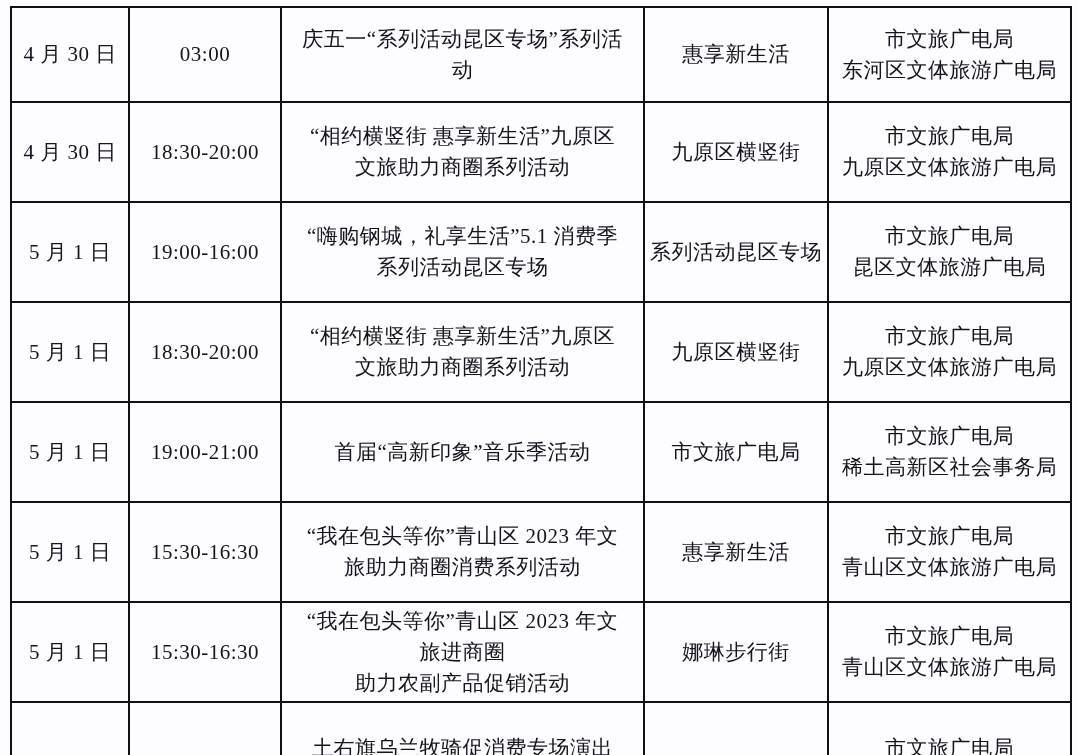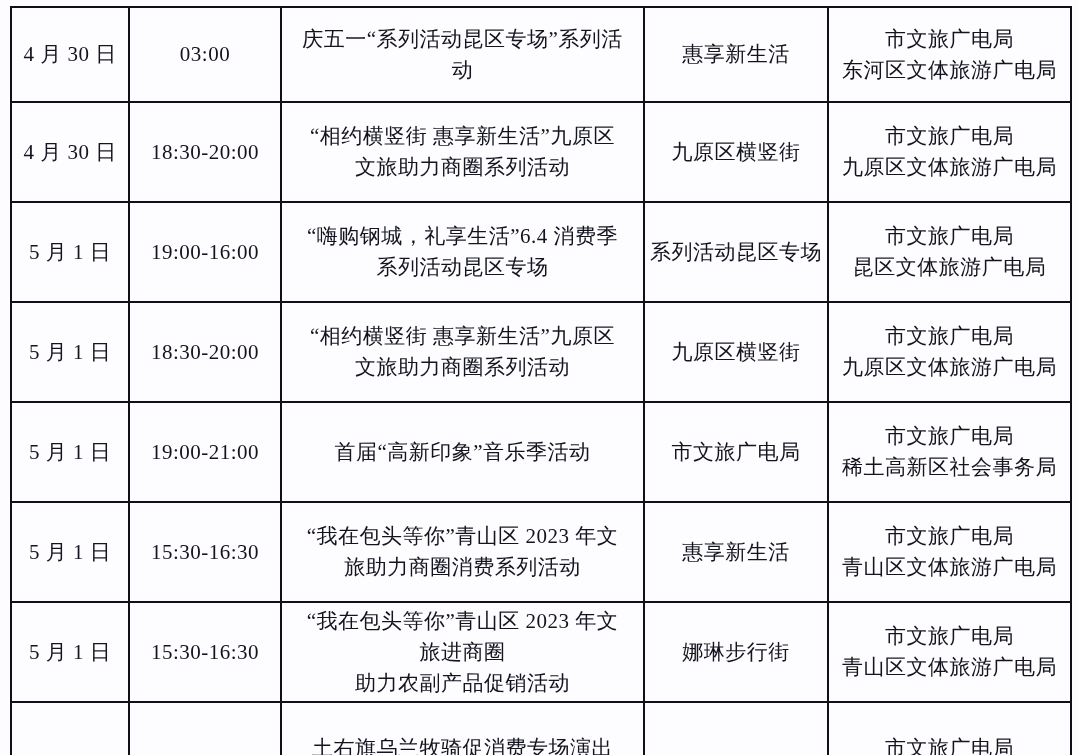--- a/index.html
+++ b/index.html
@@ -66,21 +66,21 @@
         <td class="c-time">18:30-20:00</td>
         <td class="c-activity">“相约横竖街 惠享新生活”九原区
 文旅助力商圈系列活动</td>
         <td class="c-location">九原区横竖街</td>
         <td class="c-organizer">市文旅广电局
 九原区文体旅游广电局</td>
       </tr>
       <tr class="r-mid">
         <td class="c-date">5 月 1 日</td>
         <td class="c-time">19:00-16:00</td>
-        <td class="c-activity">“嗨购钢城，礼享生活”6.4 消费季
+        <td class="c-activity">“嗨购钢城，礼享生活”5.1 消费季
 系列活动昆区专场</td>
         <td class="c-location">系列活动昆区专场</td>
         <td class="c-organizer">市文旅广电局
 昆区文体旅游广电局</td>
       </tr>
       <tr class="r-mid">
         <td class="c-date">5 月 1 日</td>
         <td class="c-time">18:30-20:00</td>
         <td class="c-activity">“相约横竖街 惠享新生活”九原区
 文旅助力商圈系列活动</td>

